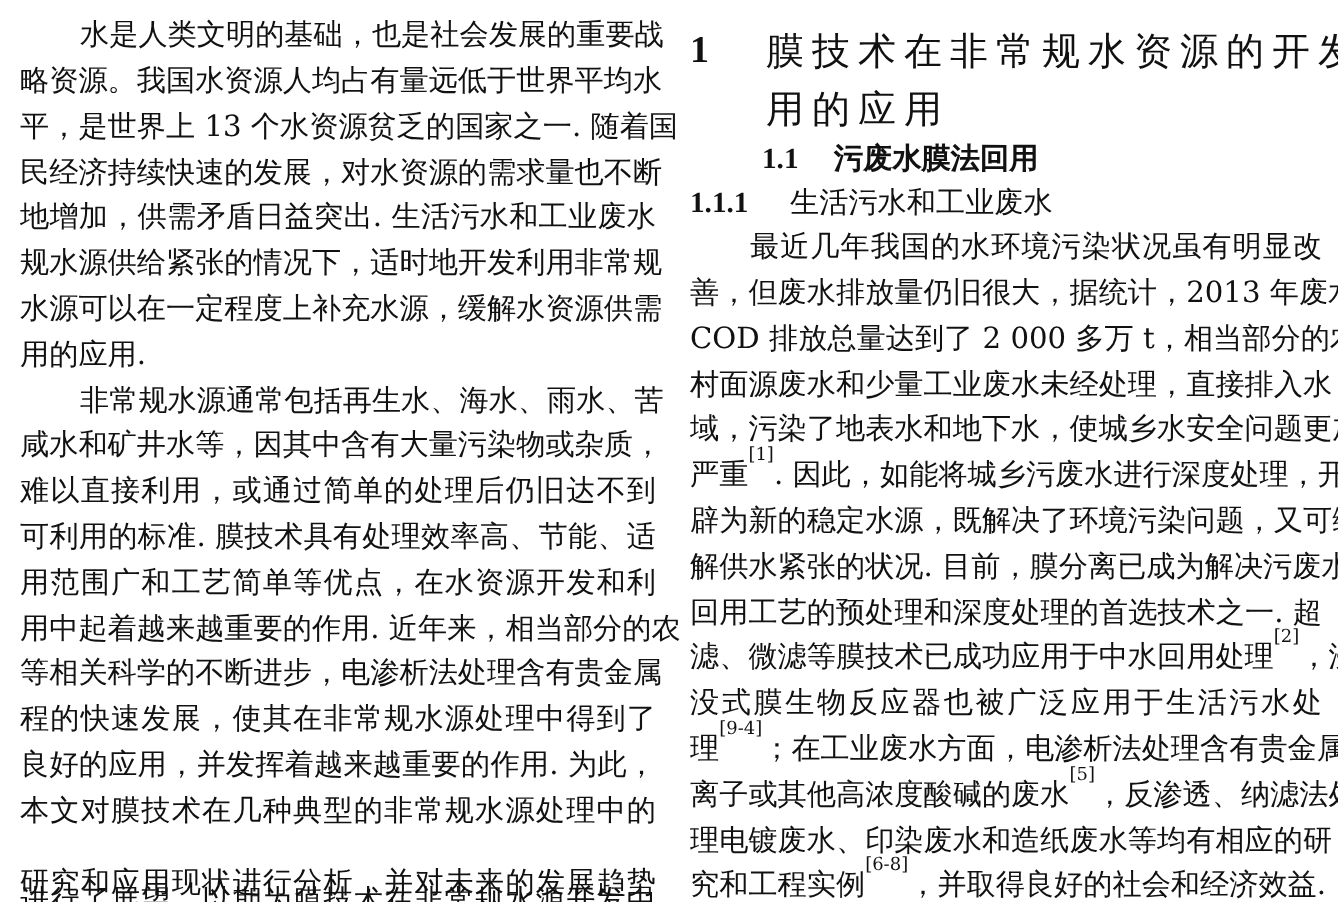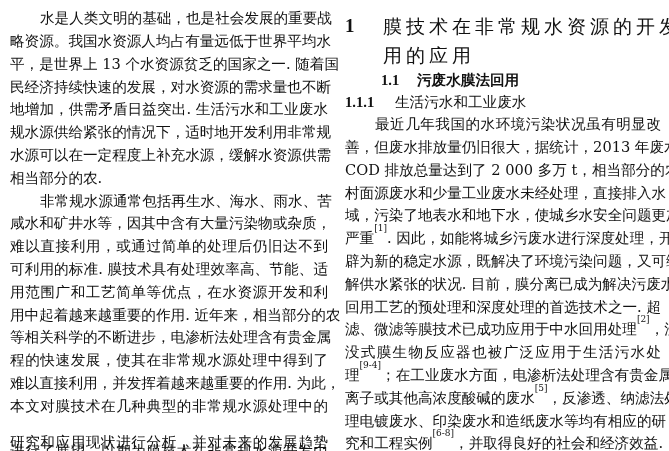--- a/index.html
+++ b/index.html
@@ -25,31 +25,31 @@
 
 <div class="col left">
 
   <div class="line indent" style="top:7px">水是人类文明的基础，也是社会发展的重要战</div>
   <div class="line" style="top:30px">略资源。我国水资源人均占有量远低于世界平均水</div>
   <div class="line" style="top:53px">平，是世界上 13 个水资源贫乏的国家之一. 随着国</div>
   <div class="line" style="top:76px">民经济持续快速的发展，对水资源的需求量也不断</div>
   <div class="line" style="top:98px">地增加，供需矛盾日益突出. 生活污水和工业废水</div>
   <div class="line" style="top:121px">规水源供给紧张的情况下，适时地开发利用非常规</div>
   <div class="line" style="top:144px">水源可以在一定程度上补充水源，缓解水资源供需</div>
-  <div class="line last" style="top:167px">相当部分的农.</div>
+  <div class="line last" style="top:167px">用的应用.</div>
 
   <div class="line indent" style="top:190px">非常规水源通常包括再生水、海水、雨水、苦</div>
   <div class="line" style="top:212px">咸水和矿井水等，因其中含有大量污染物或杂质，</div>
   <div class="line" style="top:235px">难以直接利用，或通过简单的处理后仍旧达不到</div>
   <div class="line" style="top:258px">可利用的标准. 膜技术具有处理效率高、节能、适</div>
   <div class="line" style="top:281px">用范围广和工艺简单等优点，在水资源开发和利</div>
   <div class="line" style="top:304px">用中起着越来越重要的作用. 近年来，相当部分的农</div>
   <div class="line" style="top:326px">等相关科学的不断进步，电渗析法处理含有贵金属</div>
   <div class="line" style="top:349px">程的快速发展，使其在非常规水源处理中得到了</div>
-  <div class="line" style="top:372px">难以直接利用，并发挥着越来越重要的作用. 为此，</div>
+  <div class="line" style="top:372px">良好的应用，并发挥着越来越重要的作用. 为此，</div>
   <div class="line" style="top:395px">本文对膜技术在几种典型的非常规水源处理中的</div>
   <div class="line" style="top:431px">研究和应用现状进行分析，并对未来的发展趋势</div>
   <div class="line" style="top:440px">进行了展望，以期为膜技术在非常规水源开发中</div>
 
 </div>
 
 <div class="col right">
   <div class="h1" style="top:12px; left:0; width:316px;">
     <span class="num">1</span>
     <span class="txt">膜技术在非常规水资源的开发与利</span>

